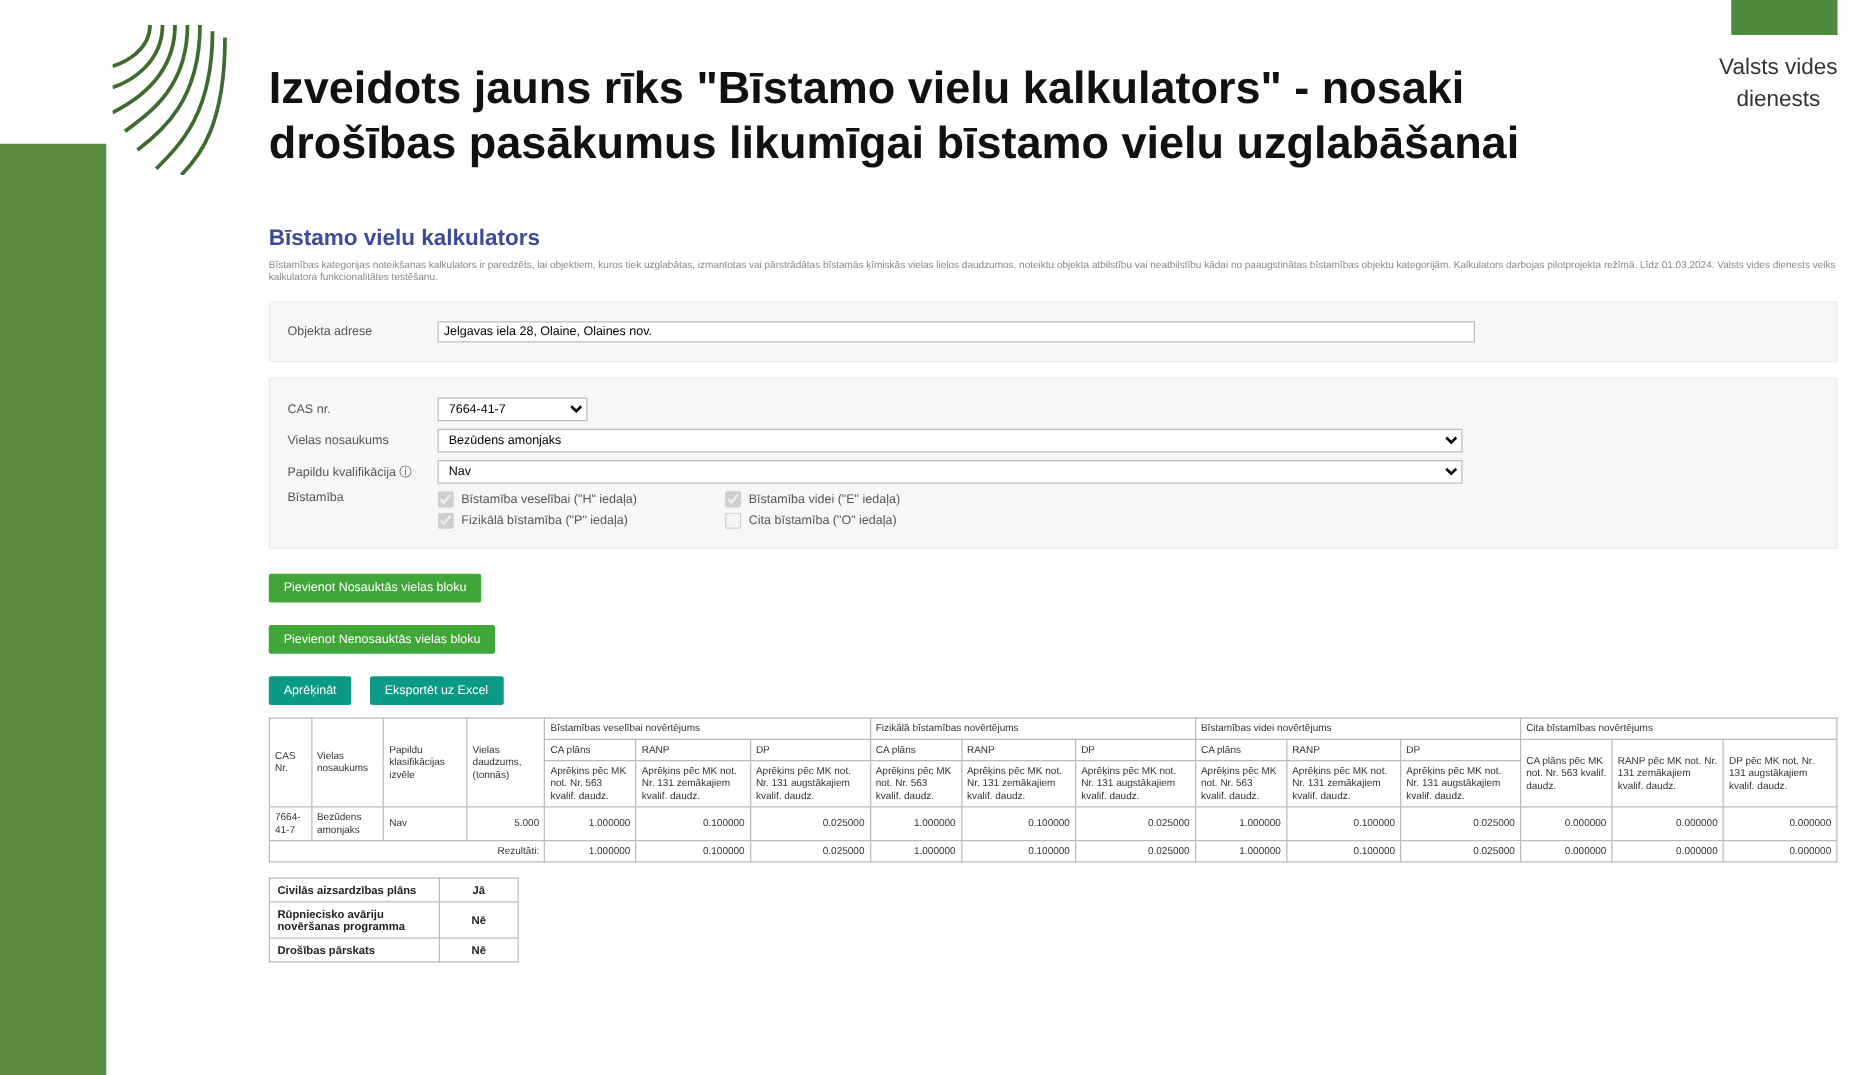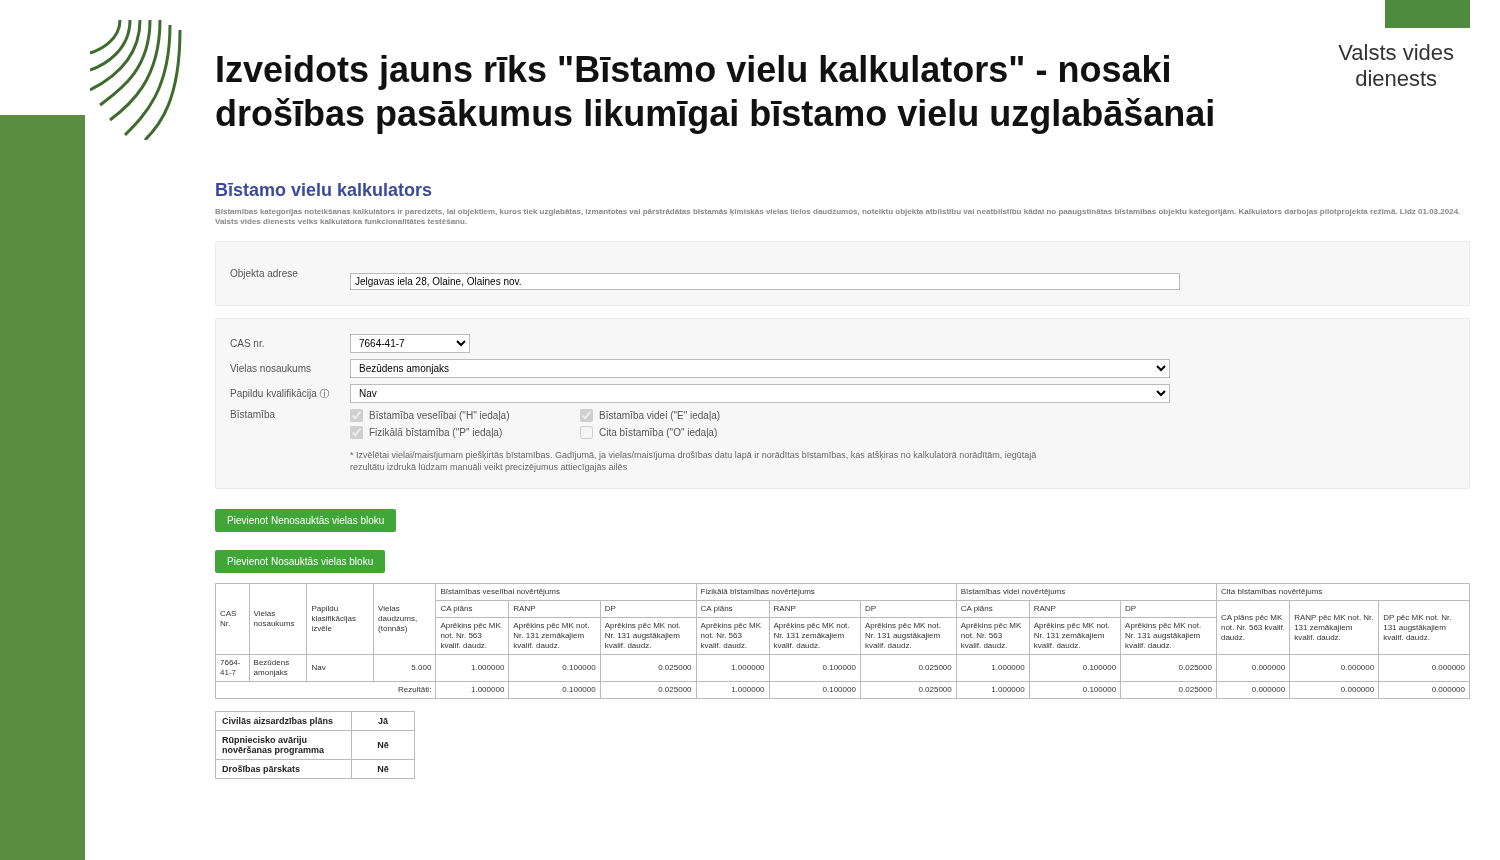--- a/index.html
+++ b/index.html
@@ -1,25 +1,25 @@
 <!DOCTYPE html>
 <html><head>
 <meta charset="utf-8">
 <style>
 html,body{margin:0;padding:0;font-family:Arial,Helvetica,sans-serif;background:#fff;color:#222;}
 body{width:1500px;height:860px;position:relative;overflow:hidden;}
 .top-green-block{position:absolute;top:0;right:30px;width:85px;height:28px;background:#4f8b3e;}
-.brand{position:absolute;top:40px;right:46px;text-align:center;font-size:22px;line-height:26px;color:#333;}
+.brand{position:absolute;top:40px;right:30px;text-align:center;font-size:18px;line-height:26px;color:#333;}
 .left-green-bar{position:absolute;top:115px;left:0;width:85px;height:745px;background:#5a8d41;}
 .logo{position:absolute;top:20px;left:90px;width:100px;height:120px;}
 .logo svg{width:100%;height:100%;}
 .headline{position:absolute;top:48px;left:215px;right:260px;font-size:36px;font-weight:700;line-height:44px;color:#111;}
 .calc-area{position:absolute;top:180px;left:215px;right:30px;}
 .calc-title{font-size:18px;color:#3b4b9c;margin:0 0 6px 0;}
-.calc-sub{font-size:8px;color:#888;margin:0 0 14px 0;line-height:10px;font-weight:bold;}
+.calc-sub{font-size:8px;color:#888;margin:0 0 14px 0;line-height:10px;}
 .panel{background:#f7f7f8;border:1px solid #eaeaea;border-radius:2px;padding:9px 14px;margin-bottom:12px;}
 .row{display:flex;align-items:center;font-size:10px;color:#555;margin:6px 0;}
 .row .lbl{width:120px;}
 .row select,.row input[type=text]{font-size:10px;border:1px solid #bcbcbc;padding:2px 4px;background:#fff;}
 .select-narrow{width:120px;}
 .select-wide{width:820px;}
 .chk-grid{display:flex;flex-direction:column;gap:4px;font-size:10px;color:#555;}
 .chk-line{display:flex;gap:30px;}
 .chk-item{display:flex;align-items:center;gap:6px;width:200px;}
 .chk-item input{margin:0;}
@@ -65,21 +65,21 @@
 
 <div class="headline">Izveidots jauns rīks "Bīstamo vielu kalkulators" - nosaki drošības pasākumus likumīgai bīstamo vielu uzglabāšanai</div>
 
 <div class="calc-area">
   <h2 class="calc-title">Bīstamo vielu kalkulators</h2>
   <p class="calc-sub">Bīstamības kategorijas noteikšanas kalkulators ir paredzēts, lai objektiem, kuros tiek uzglabātas, izmantotas vai pārstrādātas bīstamās ķīmiskās vielas lielos daudzumos, noteiktu objekta atbilstību vai neatbilstību kādai no paaugstinātas bīstamības objektu kategorijām. Kalkulators darbojas pilotprojekta režīmā. Līdz 01.03.2024. Valsts vides dienests veiks kalkulatora funkcionalitātes testēšanu.</p>
 
   <div class="panel">
     <div class="row">
       <span class="lbl">Objekta adrese</span>
-      <input type="text" style="width: 820px; margin-top: 16px;" value="Jelgavas iela 28, Olaine, Olaines nov.">
+      <input type="text" style="width: 820px;" value="Jelgavas iela 28, Olaine, Olaines nov.">
     </div>
   </div>
 
   <div class="panel" style="position:relative;">
     <div class="row">
       <span class="lbl">CAS nr.</span>
       <select class="select-narrow">
         <option>7664-41-7</option>
       </select>
     </div>
@@ -111,30 +111,33 @@
         <div class="chk-line">
           <label class="chk-item">
               <input type="checkbox" checked="" disabled="" style="">
               <span>Fizikālā bīstamība ("P" iedaļa)</span>
             </label>
           <label class="chk-item">
               <input type="checkbox" disabled="" style="">
               <span>Cita bīstamība ("O" iedaļa)</span>
             </label>
         </div>
-        <div class="note">* Izvēlētai vielai/maisījumam piešķirtās bīstamības. Gadījumā, ja vielas/maisījuma drošības datu lapā ir norādītas bīstamības, kas atšķiras no kalkulatorā norādītām, iegūtajā rezultātu izdrukā lūdzam manuāli veikt precizējumus attiecīgajās ailēs</div>
       </div>
     </div>
   </div>
 
+  <div class="btn-row">
+    <button class="btn btn-green">Pievienot Nosauktās vielas bloku</button>
+  </div>
   <div class="btn-row">
     <button class="btn btn-green">Pievienot Nenosauktās vielas bloku</button>
   </div>
   <div class="btn-row">
-    <button class="btn btn-green">Pievienot Nosauktās vielas bloku</button>
+    <button class="btn btn-teal">Aprēķināt</button>
+    <button class="btn btn-teal">Eksportēt uz Excel</button>
   </div>
 
   <table class="results-table">
     <thead>
       <tr>
         <th rowspan="3">CAS Nr.</th>
         <th rowspan="3">Vielas nosaukums</th>
         <th rowspan="3">Papildu klasifikācijas izvēle</th>
         <th rowspan="3">Vielas daudzums, (tonnās)</th>
         <th colspan="3">Bīstamības veselībai novērtējums</th>

